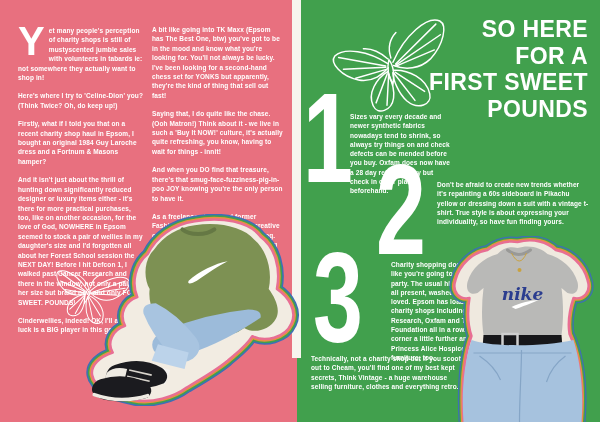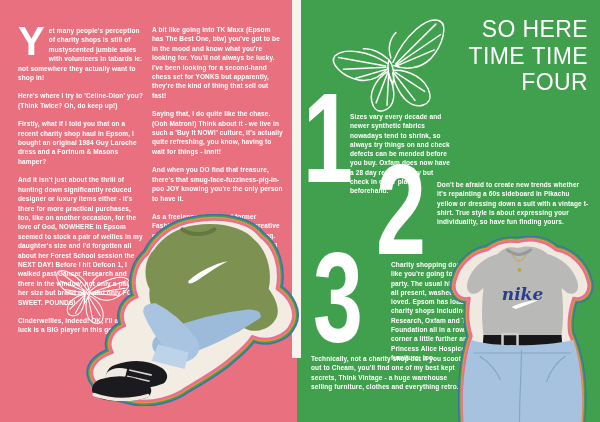--- a/index.html
+++ b/index.html
@@ -19,21 +19,21 @@
 
   .butterfly { position:absolute; z-index:1; }
   #butterfly-left  { left:46px;  top:236px; width:86px;  height:116px; transform:rotate(14deg); }
   #butterfly-right { left:318px; top:0px;   width:150px; height:136px; transform:rotate(-12deg); z-index:1; }
 
   .photo { position:absolute; z-index:3; }
   #outfit-photo { left:84px;  top:214px; width:236px; height:192px; }
   #tshirt-photo { left:446px; top:236px; width:152px; height:186px; }
 
   .title { position:absolute; left:428px; top:16px; width:160px; text-align:right;
-           color:#fff; font-weight:400; font-size:23px; line-height:26.5px; letter-spacing:.4px; z-index:1; }
+           color:#fff; font-weight:700; font-size:23px; line-height:26.5px; letter-spacing:.4px; z-index:1; }
 
   .tip-number { position:absolute; color:#fff; font-weight:700; font-size:128px; line-height:.78;
                 transform:scaleX(.7); transform-origin:left top; z-index:1; }
   #tip1-num { left:303px; top:88px;  }
   #tip2-num { left:376px; top:160px; }
   #tip3-num { left:313px; top:248px; }
 
   .tip-text { position:absolute; color:#fff; font-size:6.5px; line-height:9.3px; font-weight:700; letter-spacing:.12px; z-index:1; }
   #tip1-text { left:350px; top:112px; width:104px; }
   #tip2-text { left:437px; top:180px; width:153px; }
@@ -59,22 +59,23 @@
       <p>And when you DO find that treasure, there's that smug-face-fuzziness-pig-in-poo JOY knowing you're the only person to have it.</p>
       <p>As a freelance stylist and former Fashion Editor, putting visually creative outfits together is of course, my thing. Whether it's a timeless look or pushing the style boundaries, that's my jam. I love to shop, sniff out bargains and rummage around, however, I can totally see why for many it might not be the most simplest option.</p>
     </div>
   </section>
 
   <section class="page-right"></section>
   <div class="fold"></div>
 
   <div class="title">
     <div>SO HERE</div>
-    <div>TIME TIME</div>
-    <div>FOUR</div>
+    <div>FOR A</div>
+    <div>FIRST SWEET</div>
+    <div>POUNDS</div>
   </div>
 
   <div class="tip-number" id="tip1-num">1</div>
   <div class="tip-text" id="tip1-text">Sizes vary every decade and newer synthetic fabrics nowadays tend to shrink, so always try things on and check defects can be mended before you buy. Oxfam does now have a 28 day refund policy but check in other places beforehand.</div>
   <div class="tip-number" id="tip2-num">2</div>
   <div class="tip-text" id="tip2-text">Don't be afraid to create new trends whether it's repainting a 60s sideboard in Pikachu yellow or dressing down a suit with a vintage t-shirt. True style is about expressing your individuality, so have fun finding yours.</div>
   <div class="tip-number" id="tip3-num">3</div>
   <div class="tip-text" id="tip3-text">Charity shopping doesn't mean looking like you're going to a 40th fancy dress party. The usual high street suspects are all present, washed and ready to be re-loved. Epsom has loads of brilliant charity shops including Cancer Research, Oxfam and The British Heart Foundation all in a row. Go around the corner a little further and you'll be at The Princess Alice Hospice which sells larger furniture, too.</div>
   <div class="tip-text" id="footer-note">Technically, not a charity shop but if you scoot out to Cheam, you'll find one of my best kept secrets, Think Vintage - a huge warehouse selling furniture, clothes and everything retro.</div>
 

